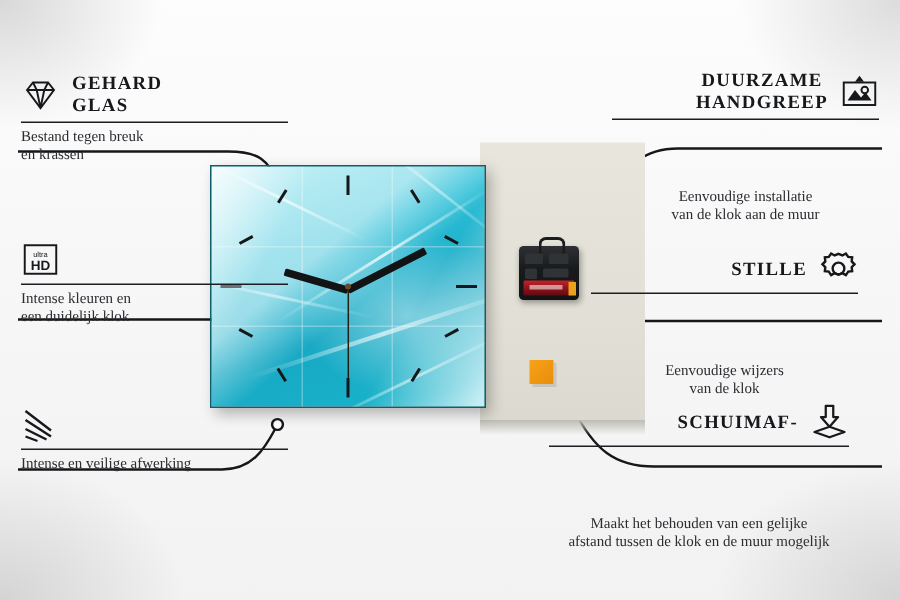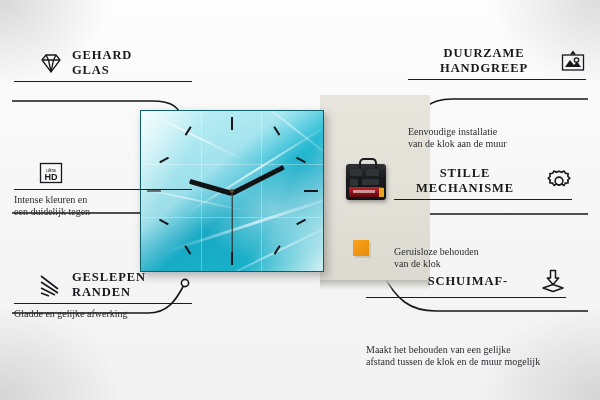--- a/index.html
+++ b/index.html
@@ -61,22 +61,22 @@
     background:linear-gradient(135deg,#f7a31a,#e98c0a);box-shadow:2px 2px 0 rgba(0,0,0,.10);}
 
   
   .callout{position:absolute;width:178px;}
   .callout .head{display:flex;align-items:center;gap:8px;}
   .callout.right .head{flex-direction:row-reverse;}
   .ttl{font-weight:bold;font-size:12.5px;letter-spacing:.9px;color:#16181b;line-height:15px;text-transform:uppercase;}
   .callout.right .ttl{text-align:center;}
   .rule{height:1px;background:#1b1d20;margin:3px 0 4px 0;}
   .desc{font-size:10px;line-height:12px;color:#2b2d31;}
-  .callout.right .desc{text-align:left;margin-top:46px;}
-  .ico{width:26px;height:26px;flex:0 0 26px;display:block;margin-left:24px;}
+  .callout.right .desc{text-align:center;margin-top:46px;}
+  .ico{width:26px;height:26px;flex:0 0 26px;display:block;}
 
   svg.lines{position:absolute;left:0;top:0;width:600px;height:400px;overflow:visible;}
 </style>
 </head>
 <body>
 
 <div class="stage">
 
   <svg class="lines" viewBox="0 0 600 400">
     <g fill="none" stroke="#15171a" stroke-width="1.6">
@@ -152,50 +152,49 @@
         <svg viewBox="0 0 26 26" width="26" height="26" fill="none" stroke="#16181b" stroke-width="1.3">
           <path d="M4 10 L8 5 H18 L22 10 L13 22 Z"></path>
           <path d="M4 10 H22 M8 5 L10.5 10 L13 22 M18 5 L15.5 10 L13 22"></path>
         </svg>
       </span>
       <span class="ttl">
         <span>GEHARD</span><br><span>GLAS</span>
       </span>
     </div>
     <div class="rule"></div>
+    <div class="desc" style="white-space:pre-line">Bestand tegen breuk
+en krassen</div>
   </div>
 
   <div class="callout left" style="left:14px;top:160px;">
     <div class="head">
       <span class="ico">
         <svg viewBox="0 0 26 26" width="26" height="26">
           <rect x="2.5" y="3.5" width="21" height="19" fill="none" stroke="#16181b" stroke-width="1.3"></rect>
           <text x="13" y="11.5" font-family="Liberation Sans, sans-serif" font-size="5" text-anchor="middle" fill="#16181b">ultra</text>
           <text x="13" y="20" font-family="Liberation Sans, sans-serif" font-size="9" font-weight="bold" text-anchor="middle" fill="#16181b">HD</text>
         </svg>
       </span>
     </div>
     <div class="rule"></div>
     <div class="desc" style="white-space:pre-line">Intense kleuren en
-een duidelijk tegen</div>
+een duidelijk klok</div>
   </div>
 
   <div class="callout left" style="left:14px;top:270px;">
     <div class="head">
       <span class="ico">
         <svg viewBox="0 0 26 26" width="26" height="26" stroke="#16181b" stroke-width="1.6" fill="none">
           <path d="M3 4 L20 17 M3 10 L20 21 M3 16 L17 23 M3 21 L11 24"></path>
         </svg>
       </span>
-      <span class="ttl">
-        <span>GESLEPEN</span><br><span>RANDEN</span>
-      </span>
-    </div>
-    <div class="rule"></div>
-    <div class="desc" style="white-space:pre-line">Gladde en gelijke afwerking</div>
+    </div>
+    <div class="rule"></div>
+    <div class="desc" style="white-space:pre-line">Intense en veilige afwerking</div>
   </div>
 
   <div class="callout right" style="left:408px;top:46px;">
     <div class="head">
       <span class="ico">
         <svg viewBox="0 0 26 26" width="26" height="26" fill="none" stroke="#16181b" stroke-width="1.3">
           <rect x="2.5" y="7" width="21" height="15"></rect>
           <path d="M5 19 L10 12 L14 17 L17 13.5 L21 19 Z" fill="#16181b" stroke="none"></path>
           <circle cx="16.5" cy="12" r="2.2"></circle>
           <path d="M13 2.5 L16 6.5 H10 Z" fill="#16181b" stroke="none"></path>
@@ -212,25 +211,25 @@
 
   <div class="callout right" style="left:394px;top:166px;">
     <div class="head">
       <span class="ico">
         <svg viewBox="0 0 26 26" width="26" height="26" fill="none" stroke="#16181b" stroke-width="1.6">
           <path d="M13 3.2 l2.6 1.1 2.3-1.3 1.6 2.3 2.6 .3 -.3 2.7 1.9 1.9 -1.9 1.9 .3 2.7 -2.6 .3 -1.6 2.3 -2.3-1.3 -2.6 1.1 -2.6-1.1 -2.3 1.3 -1.6-2.3 -2.6-.3 .3-2.7 -1.9-1.9 1.9-1.9 -.3-2.7 2.6-.3 1.6-2.3 2.3 1.3 Z"></path>
           <circle cx="13" cy="13" r="3.9"></circle>
         </svg>
       </span>
       <span class="ttl">
-        <span>STILLE</span><br><span>MECHANISME</span>
-      </span>
-    </div>
-    <div class="rule"></div>
-    <div class="desc" style="white-space:pre-line">Geruisloze behouden
+        <span>STILLE</span><br>
+      </span>
+    </div>
+    <div class="rule"></div>
+    <div class="desc" style="white-space:pre-line">Eenvoudige wijzers
 van de klok</div>
   </div>
 
   <div class="callout right" style="left:366px;top:268px;width:200px;">
     <div class="head">
       <span class="ico">
         <svg viewBox="0 0 26 26" width="26" height="26" fill="none" stroke="#16181b" stroke-width="1.5" stroke-linejoin="round">
           <path d="M10.5 2.5 h5 v7.5 h3.2 L13 16.5 L7.3 10 h3.2 Z"></path>
           <path d="M13 16.5 L23 20 L13 23.5 L3 20 Z"></path>
         </svg>

